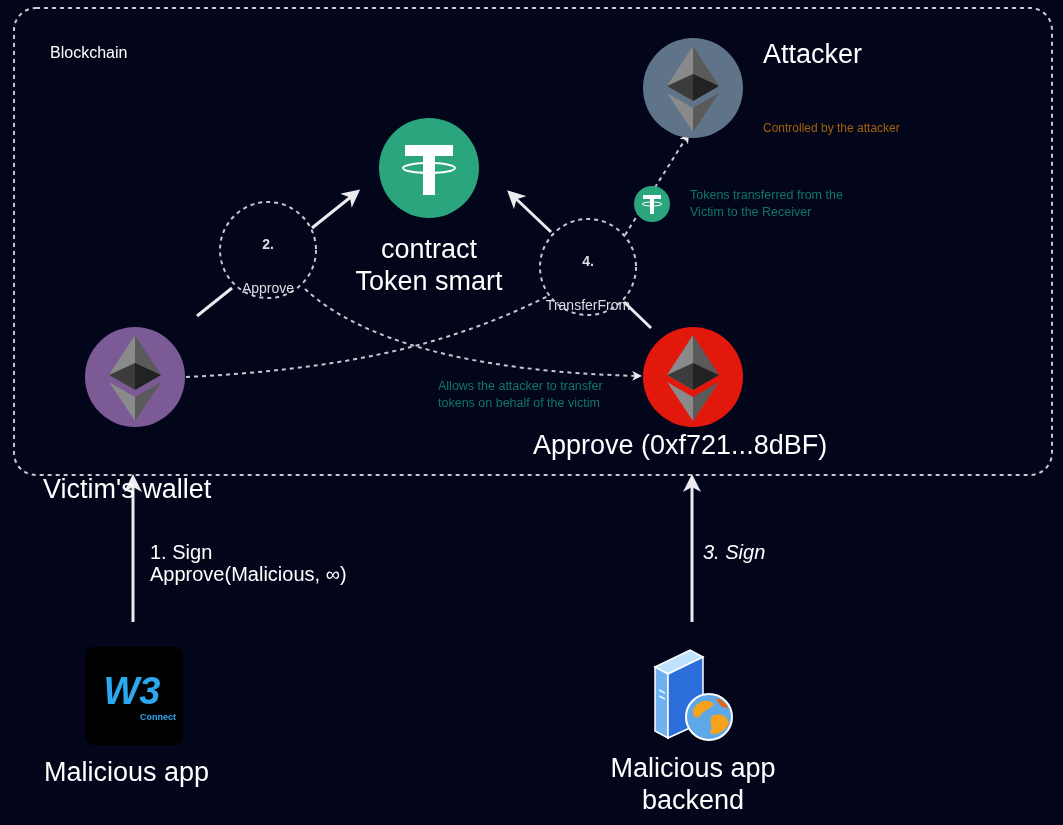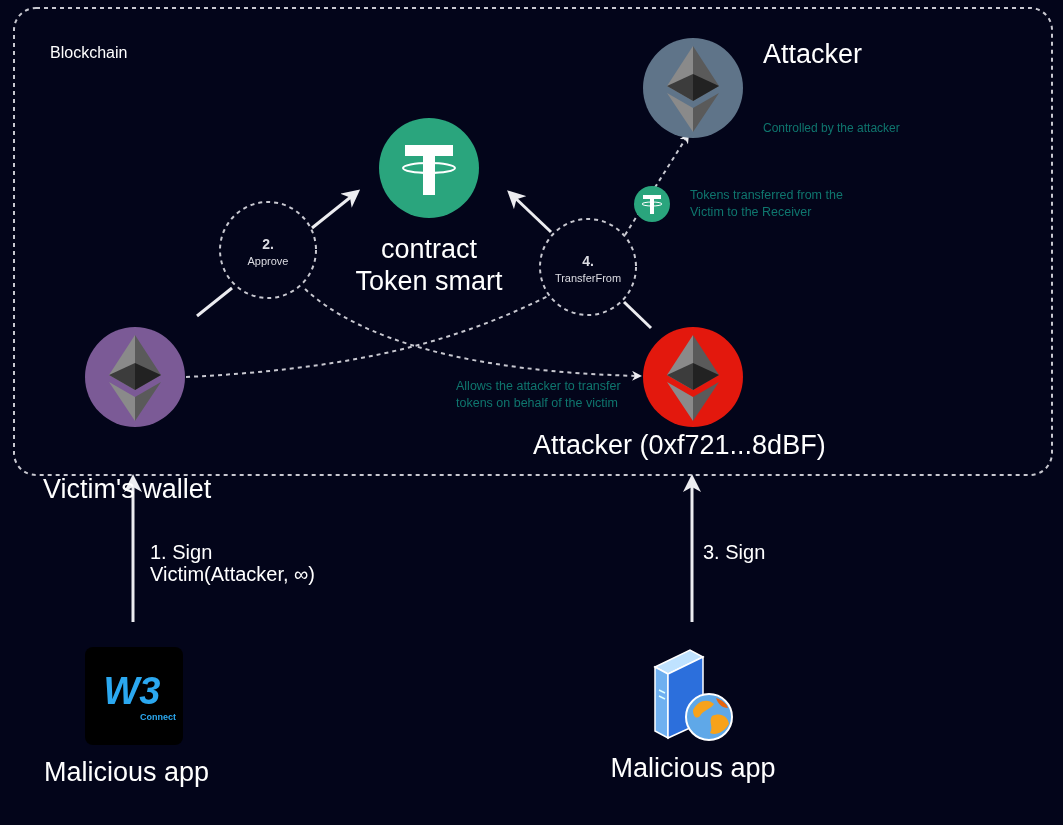--- a/index.html
+++ b/index.html
@@ -2,24 +2,24 @@
 <html><head>
 <meta charset="utf-8">
 <style>
   html, body { margin:0; padding:0; }
   body { width:1063px; height:825px; background:#03051a; overflow:hidden; position:relative; font-family:"Liberation Sans", sans-serif; color:#e6e6ea; }
   svg.canvas { position:absolute; left:0; top:0; }
   .lbl { position:absolute; white-space:nowrap; color:#ffffff; }
   .big { font-size:27px; line-height:32px; }
   .mid { font-size:20px; line-height:22px; }
   .small { font-size:12.5px; line-height:17px; color:#0f766e; }
-  .tiny { font-size:12px; line-height:16px; color:#0f766e; }
+  .tiny { font-size:12px; line-height:16px; color:#a16207; }
   .circle-lbl { position:absolute; text-align:center; color:#dcdce2; }
   .circle-lbl .n { font-size:14px; font-weight:bold; line-height:17px; }
-  .circle-lbl .t { font-size:11px; line-height:16px; }
+  .circle-lbl .t { font-size:14px; line-height:16px;margin-top:27px; }
   .center { text-align:center; }
 </style>
 </head>
 <body>
 
 <svg class="canvas" width="1063" height="825" viewBox="0 0 1063 825">
   <defs>
     <marker id="ah" markerWidth="10" markerHeight="10" refX="8" refY="5" orient="auto" markerUnits="userSpaceOnUse">
       <path d="M0,0 L10,5 L0,10 L3,5 Z" fill="#ececf0"></path>
     </marker>
@@ -123,34 +123,35 @@
 <div class="circle-lbl" style="left:220px;top:236px;width:96px;">
   <div class="n">2.</div>
   <div class="t">Approve</div>
 </div>
 
 <div class="circle-lbl" style="left:540px;top:253px;width:96px;">
   <div class="n">4.</div>
   <div class="t">TransferFrom</div>
 </div>
 
-<div class="lbl small" style="left:456px;top:378px;">
+<div class="lbl small" style="left:438px;top:378px;">
   <div>Allows the attacker to transfer</div>
   <div>tokens on behalf of the victim</div>
 </div>
 
 <div class="lbl big" style="left:43px;top:429px;margin-top:44px;">Victim's wallet</div>
-<div class="lbl big" style="left:533px;top:429px;">Attacker (0xf721...8dBF)</div>
+<div class="lbl big" style="left:533px;top:429px;">Approve (0xf721...8dBF)</div>
 
 <div class="lbl mid" style="left:150px;top:541px;">
   <div>1. Sign</div>
-  <div>Victim(Attacker, ∞)</div>
+  <div>Approve(Malicious, ∞)</div>
 </div>
 
-<div class="lbl mid" style="left:703px;top:541px;">
+<div class="lbl mid" style="left:703px;top:541px;font-style:italic;">
   <div>3. Sign</div>
 </div>
 
 <div class="lbl big" style="left:44px;top:756px;">Malicious app</div>
 
 <div class="lbl big center" style="left:593px;top:752px;width:200px;">
   <div>Malicious app</div>
+  <div>backend</div>
 </div>
 
 </body></html>

